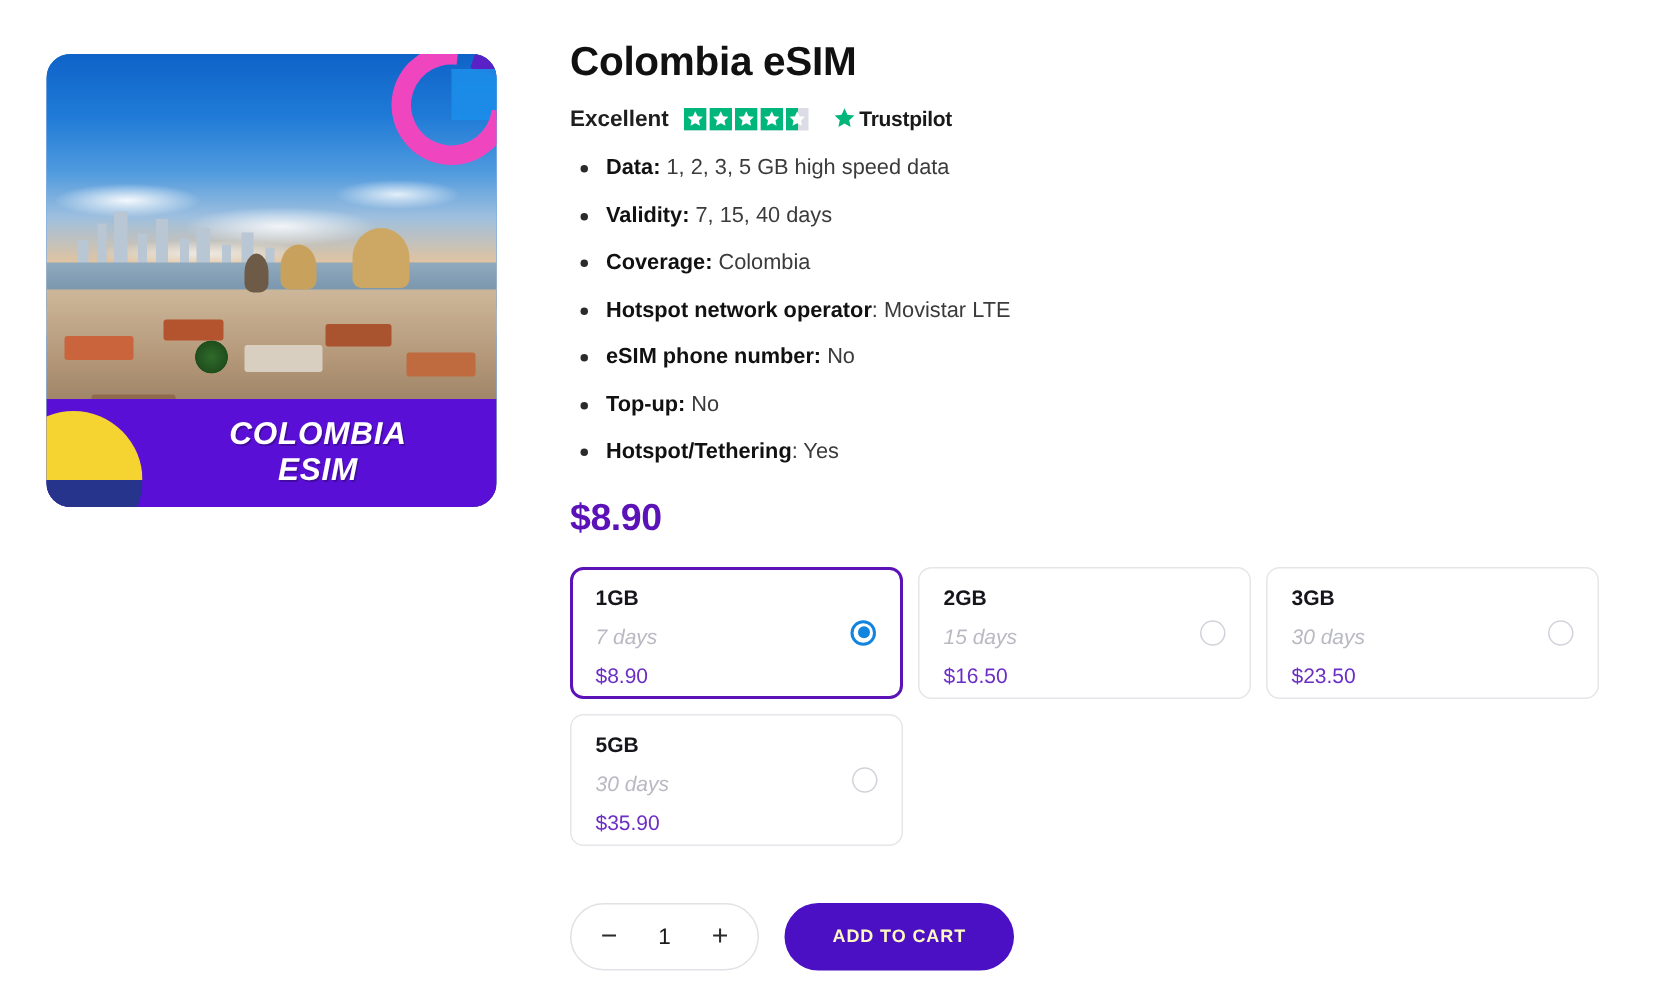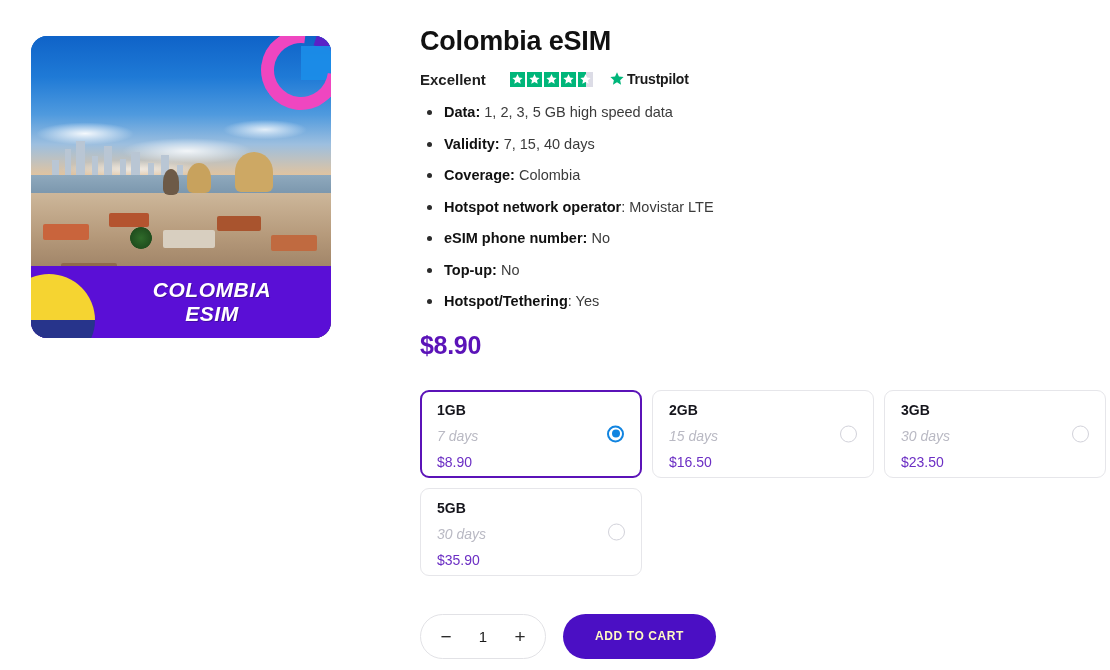--- a/index.html
+++ b/index.html
@@ -169,21 +169,21 @@
     height: 92px;
     border-radius: 50%;
     overflow: hidden;
   }
   .flag-badge .y { position:absolute; left:0; right:0; top:0; height:50%; background:#F5D431; }
   .flag-badge .b { position:absolute; left:0; right:0; top:50%; height:25%; background:#27348B; }
 
   
   .details {
     position: absolute;
-    left: 420px;
+    left: 380px;
     top: 26px;
     width: 690px;
   }
   .product-title {
     font-size: 27px;
     font-weight: bold;
     letter-spacing: -.2px;
     margin: 0;
     color: #111111;
   }
@@ -191,21 +191,21 @@
   .rating-row {
     display: flex;
     align-items: center;
     margin-top: 12px;
     height: 20px;
   }
   .rating-word {
     font-size: 15px;
     font-weight: bold;
     color: #1f1f1f;
-    margin-right: 24px;
+    margin-right: 10px;
   }
   .stars {
     display: flex;
     gap: 2px;
   }
   .star-box {
     width: 15px;
     height: 15px;
     background: #dcdce6;
     position: relative;
@@ -267,21 +267,21 @@
     font-weight: bold;
     color: #5b13b8;
     margin-top: 22px;
     letter-spacing: -.3px;
   }
 
   .plan-grid {
     display: flex;
     flex-wrap: wrap;
     gap: 10px;
-    margin-top: 30px;
+    margin-top: 18px;
     width: 694px;
     align-items: center;
   }
   .plan-card {
     width: 222px;
     height: 88px;
     box-sizing: border-box;
     border: 1px solid #e6e6ea;
     border-radius: 9px;
     background: #ffffff;

